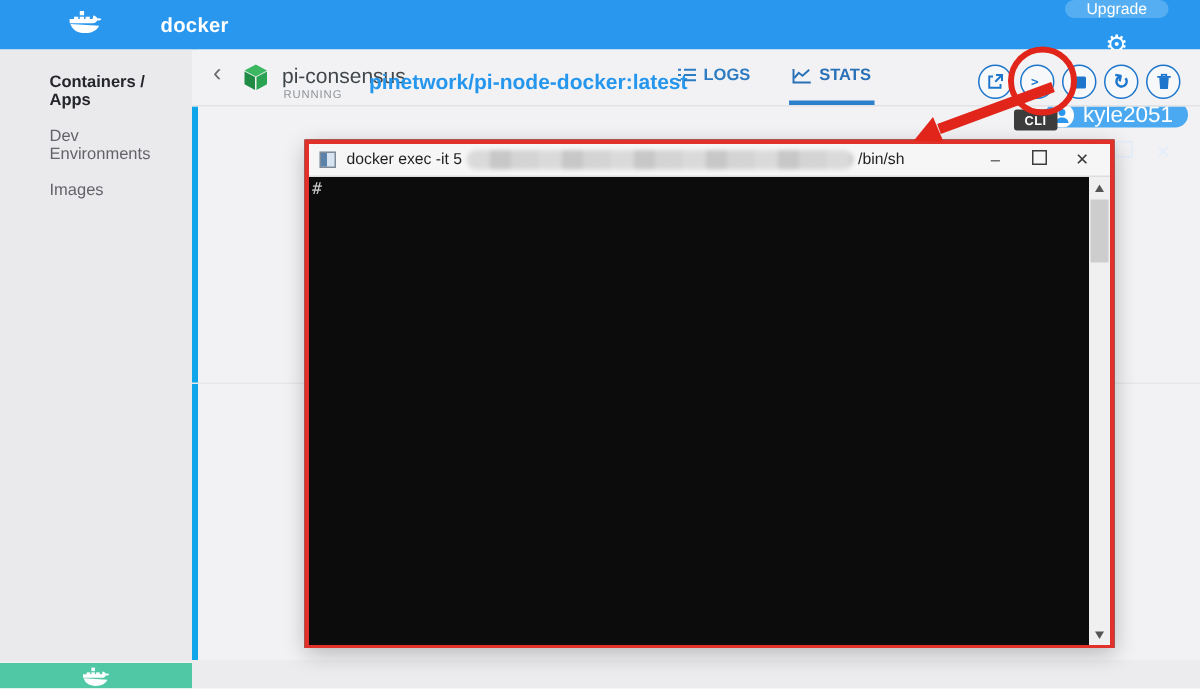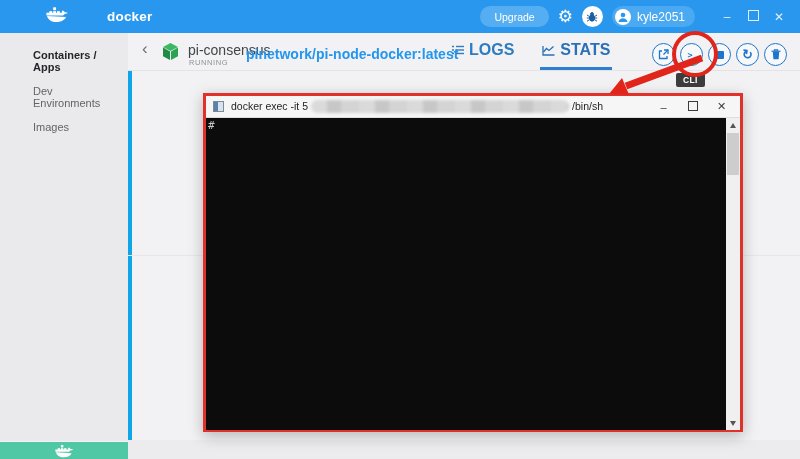--- a/index.html
+++ b/index.html
@@ -3,26 +3,26 @@
 <meta charset="utf-8">
 <style>
   html,body{margin:0;padding:0;}
   body{font-family:"Liberation Sans",sans-serif;-webkit-font-smoothing:antialiased;}
   #app{position:relative;width:800px;height:459px;overflow:hidden;background:#f2f2f4;}
 
   
   .titlebar{position:absolute;left:0;top:0;width:800px;height:33px;background:#2a97ee;display:flex;align-items:center;}
   .logo{display:flex;align-items:center;gap:6px;margin-left:46px;}
   .logo-text{color:#fff;font-size:13.5px;font-weight:bold;letter-spacing:.2px;margin-left:32px;}
-  .tb-right{position:absolute;right:8px;top:0;height:33px;display:flex;align-items:center;gap:9px;}
+  .tb-right{position:absolute;right:8px;top:0;height:33px;display:flex;align-items:center;gap:9px;flex-direction:column;}
   .upgrade-btn{background:#55aef1;color:#fff;border:none;border-radius:11px;height:21px;padding:0 14px;font-size:10.5px;font-family:inherit;}
   .gear{color:#fff;font-size:17px;line-height:1;}
   .bug-circle{width:21px;height:21px;border-radius:50%;background:#fff;display:flex;align-items:center;justify-content:center;}
   .user-pill{display:flex;align-items:center;gap:6px;background:#4aa9f0;border-radius:11px;height:21px;padding:0 10px 0 3px;}
-  .user-name{color:#fff;font-size:12px;}
+  .user-name{color:#fff;font-size:15px;}
   .win-ctl{display:flex;align-items:center;gap:0;margin-left:10px;}
   .win-ctl span{width:26px;text-align:center;color:#e3eefb;font-size:12px;}
   .wc-max{display:inline-block;}
   .wc-max i{display:inline-block;width:9px;height:9px;border:1.3px solid #e3eefb;}
 
   
   .sidebar{position:absolute;left:0;top:33px;width:128px;height:408px;background:#eae9ec;border-right:4px solid #0ea5e9;}
   .side-item{padding:6px 10px 6px 33px;font-size:11px;color:#636369;cursor:default;}
   .side-item.active{color:#24262b;font-weight:bold;}
 
@@ -32,21 +32,21 @@
 
   
   .chead{position:absolute;left:128px;top:33px;width:672px;height:37px;border-bottom:1px solid #e3e3e6;background:#f2f2f4;}
   .back{position:absolute;left:14px;top:7px;font-size:17px;color:#6d6d72;line-height:1;}
   .cube{position:absolute;left:34px;top:9px;}
   .cname{position:absolute;left:60px;top:9px;font-size:14px;color:#40464a;}
   .cimg{position:absolute;left:118px;top:13px;font-size:14px;color:#2496ed;text-decoration:none;font-weight:bold;}
   .cstatus{position:absolute;left:61px;top:25px;font-size:7.5px;color:#8d939a;letter-spacing:.6px;}
 
   .tabs{position:absolute;left:322px;top:0;height:37px;display:flex;gap:24px;}
-  .tab{display:flex;align-items:center;gap:5px;font-size:16px;font-weight:bold;color:#2d7cc2;padding:0 2px;border-bottom:3px solid transparent;box-sizing:border-box;height:37px;cursor:pointer;}
+  .tab{display:flex;align-items:center;gap:5px;font-size:11px;font-weight:bold;color:#2d7cc2;padding:0 2px;border-bottom:3px solid transparent;box-sizing:border-box;height:37px;cursor:pointer;}
   .tab.active{border-bottom-color:#2e80cc;color:#2a70b6;}
 
   .actions{position:absolute;left:524px;top:10px;display:flex;gap:5px;}
   .act-btn{width:23px;height:23px;box-sizing:border-box;border:1.5px solid #1e76cc;border-radius:50%;background:#f7f8fa;display:flex;align-items:center;justify-content:center;padding:0;cursor:pointer;}
   .cli-glyph{font-size:8.5px;font-weight:bold;color:#1e76cc;font-family:"DejaVu Sans Mono",monospace;letter-spacing:-1px;}
   .stop-sq{width:8px;height:8px;background:#1e76cc;border-radius:1px;}
   .restart-glyph{color:#1e76cc;font-size:13px;font-weight:bold;line-height:1;transform:rotate(10deg);}
 
   
   .content-divider{position:absolute;left:128px;top:255px;width:672px;height:1px;background:#e7e7ea;}

